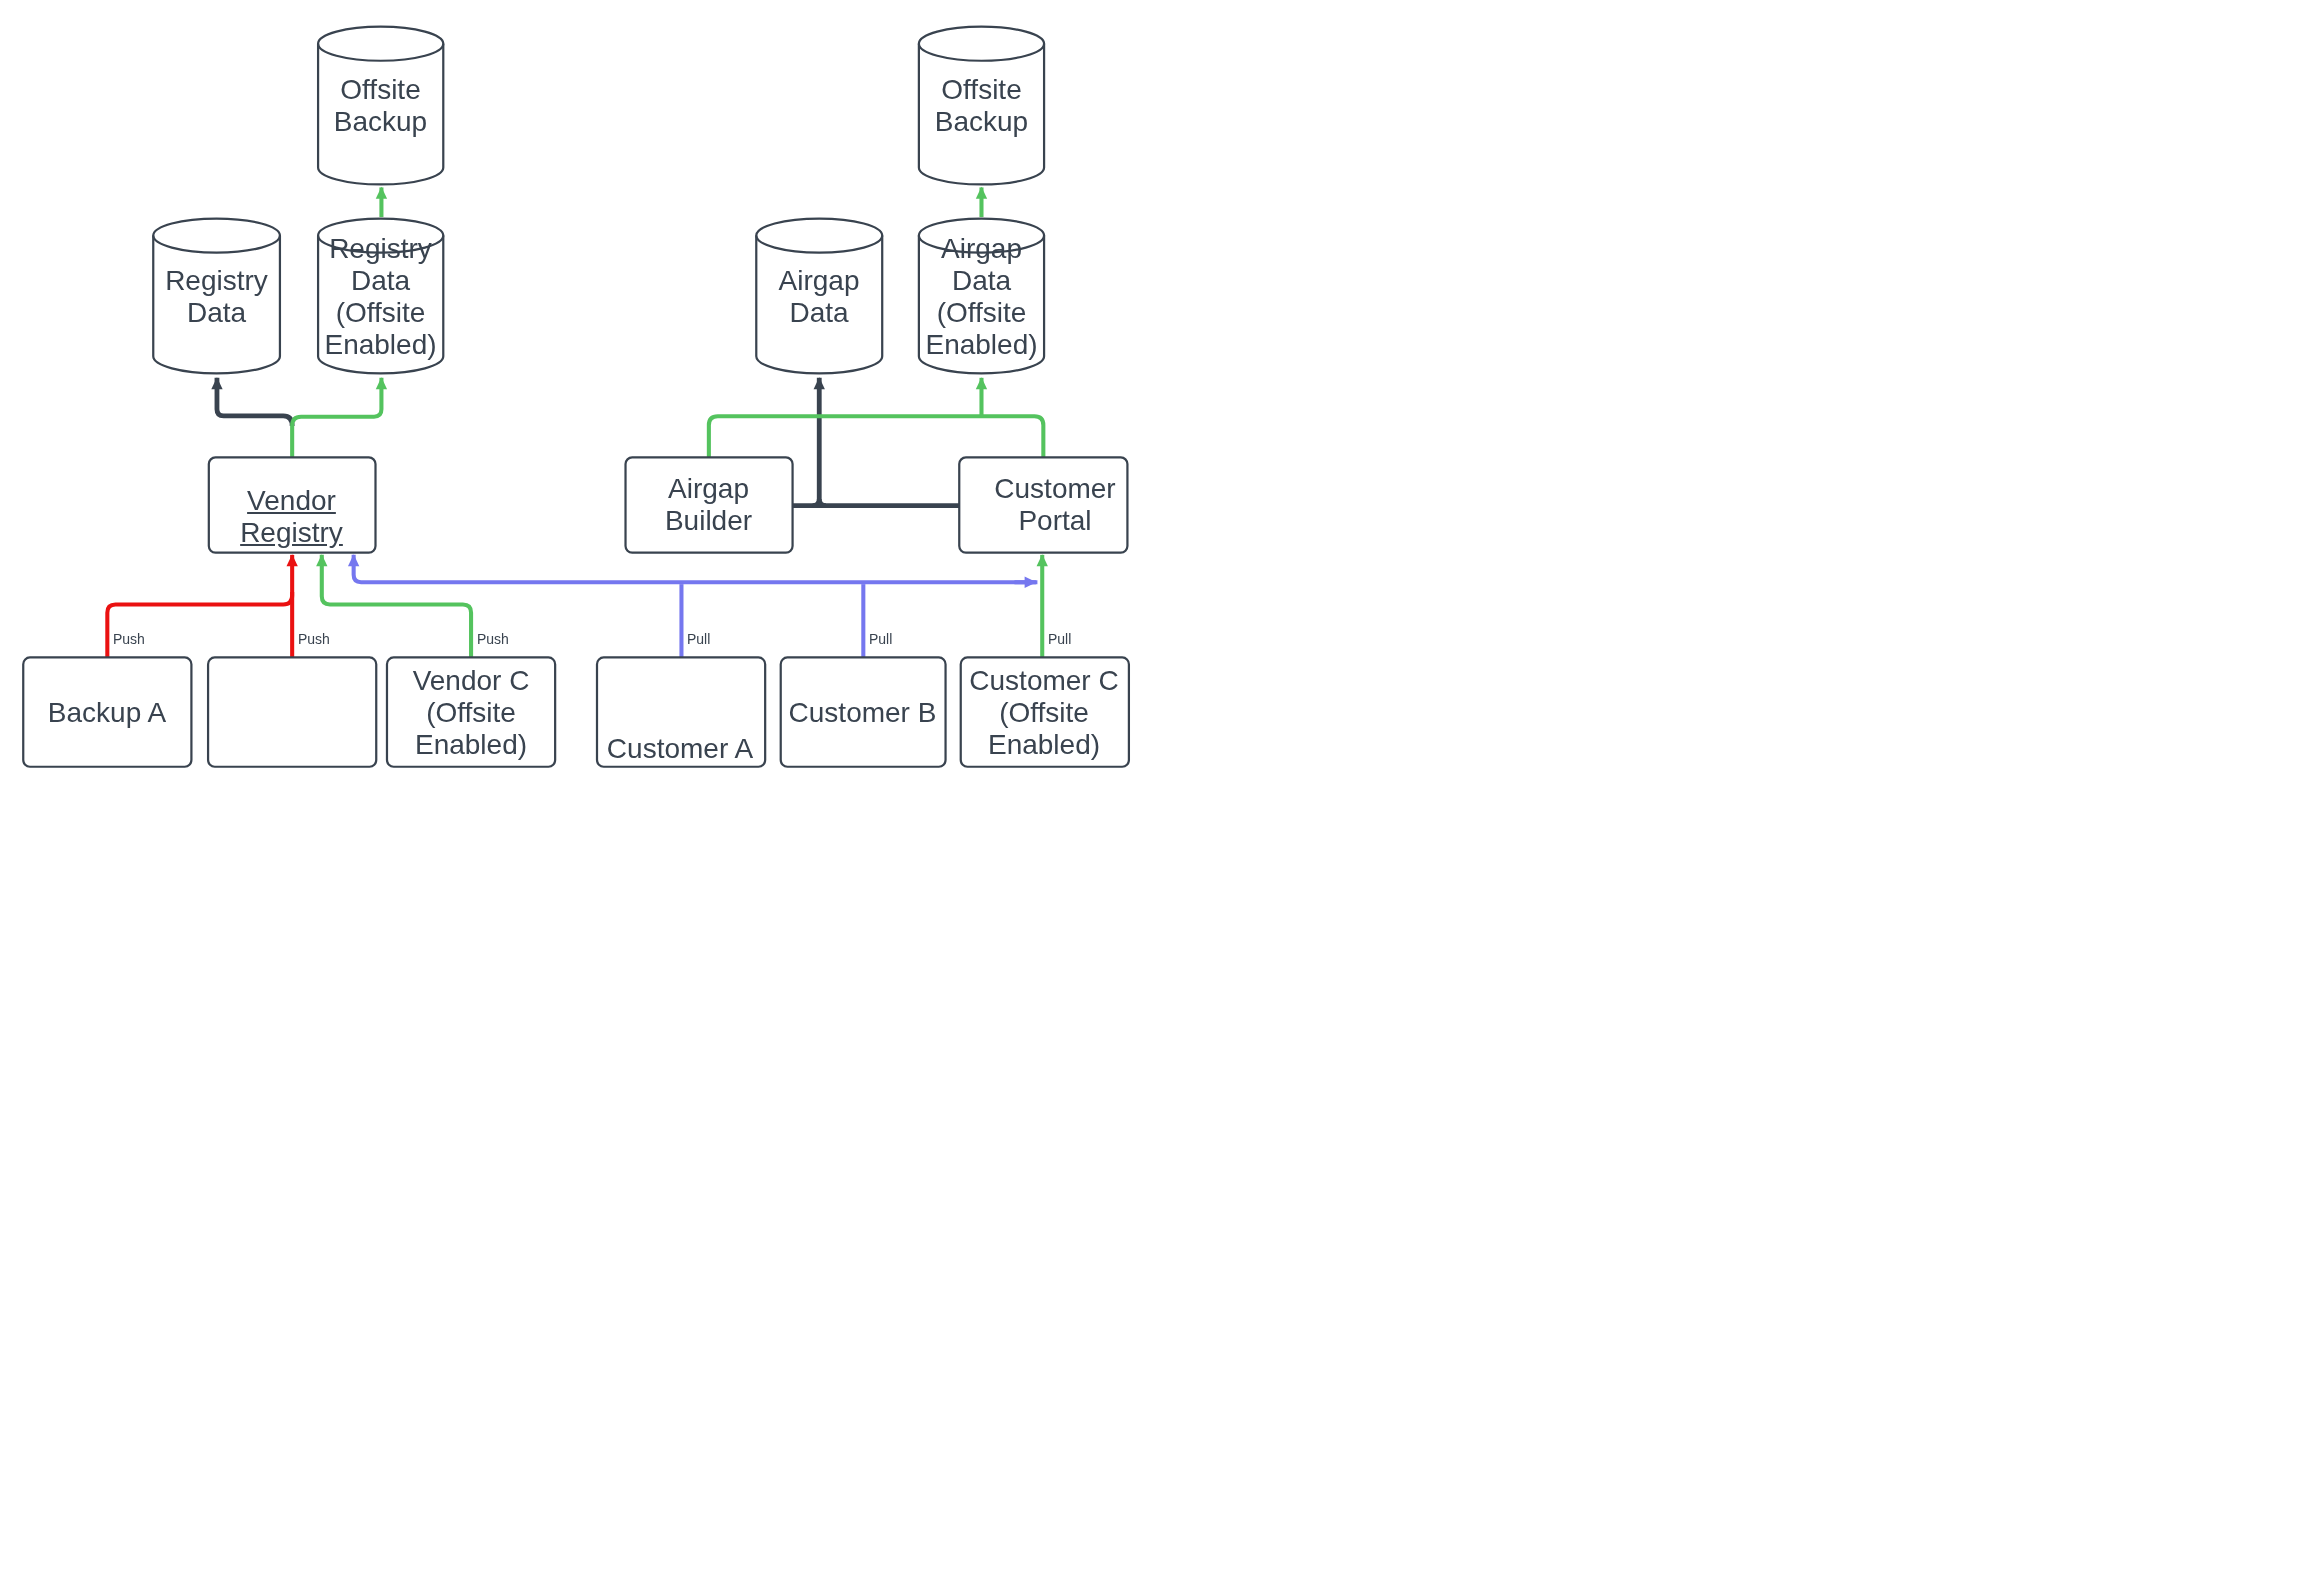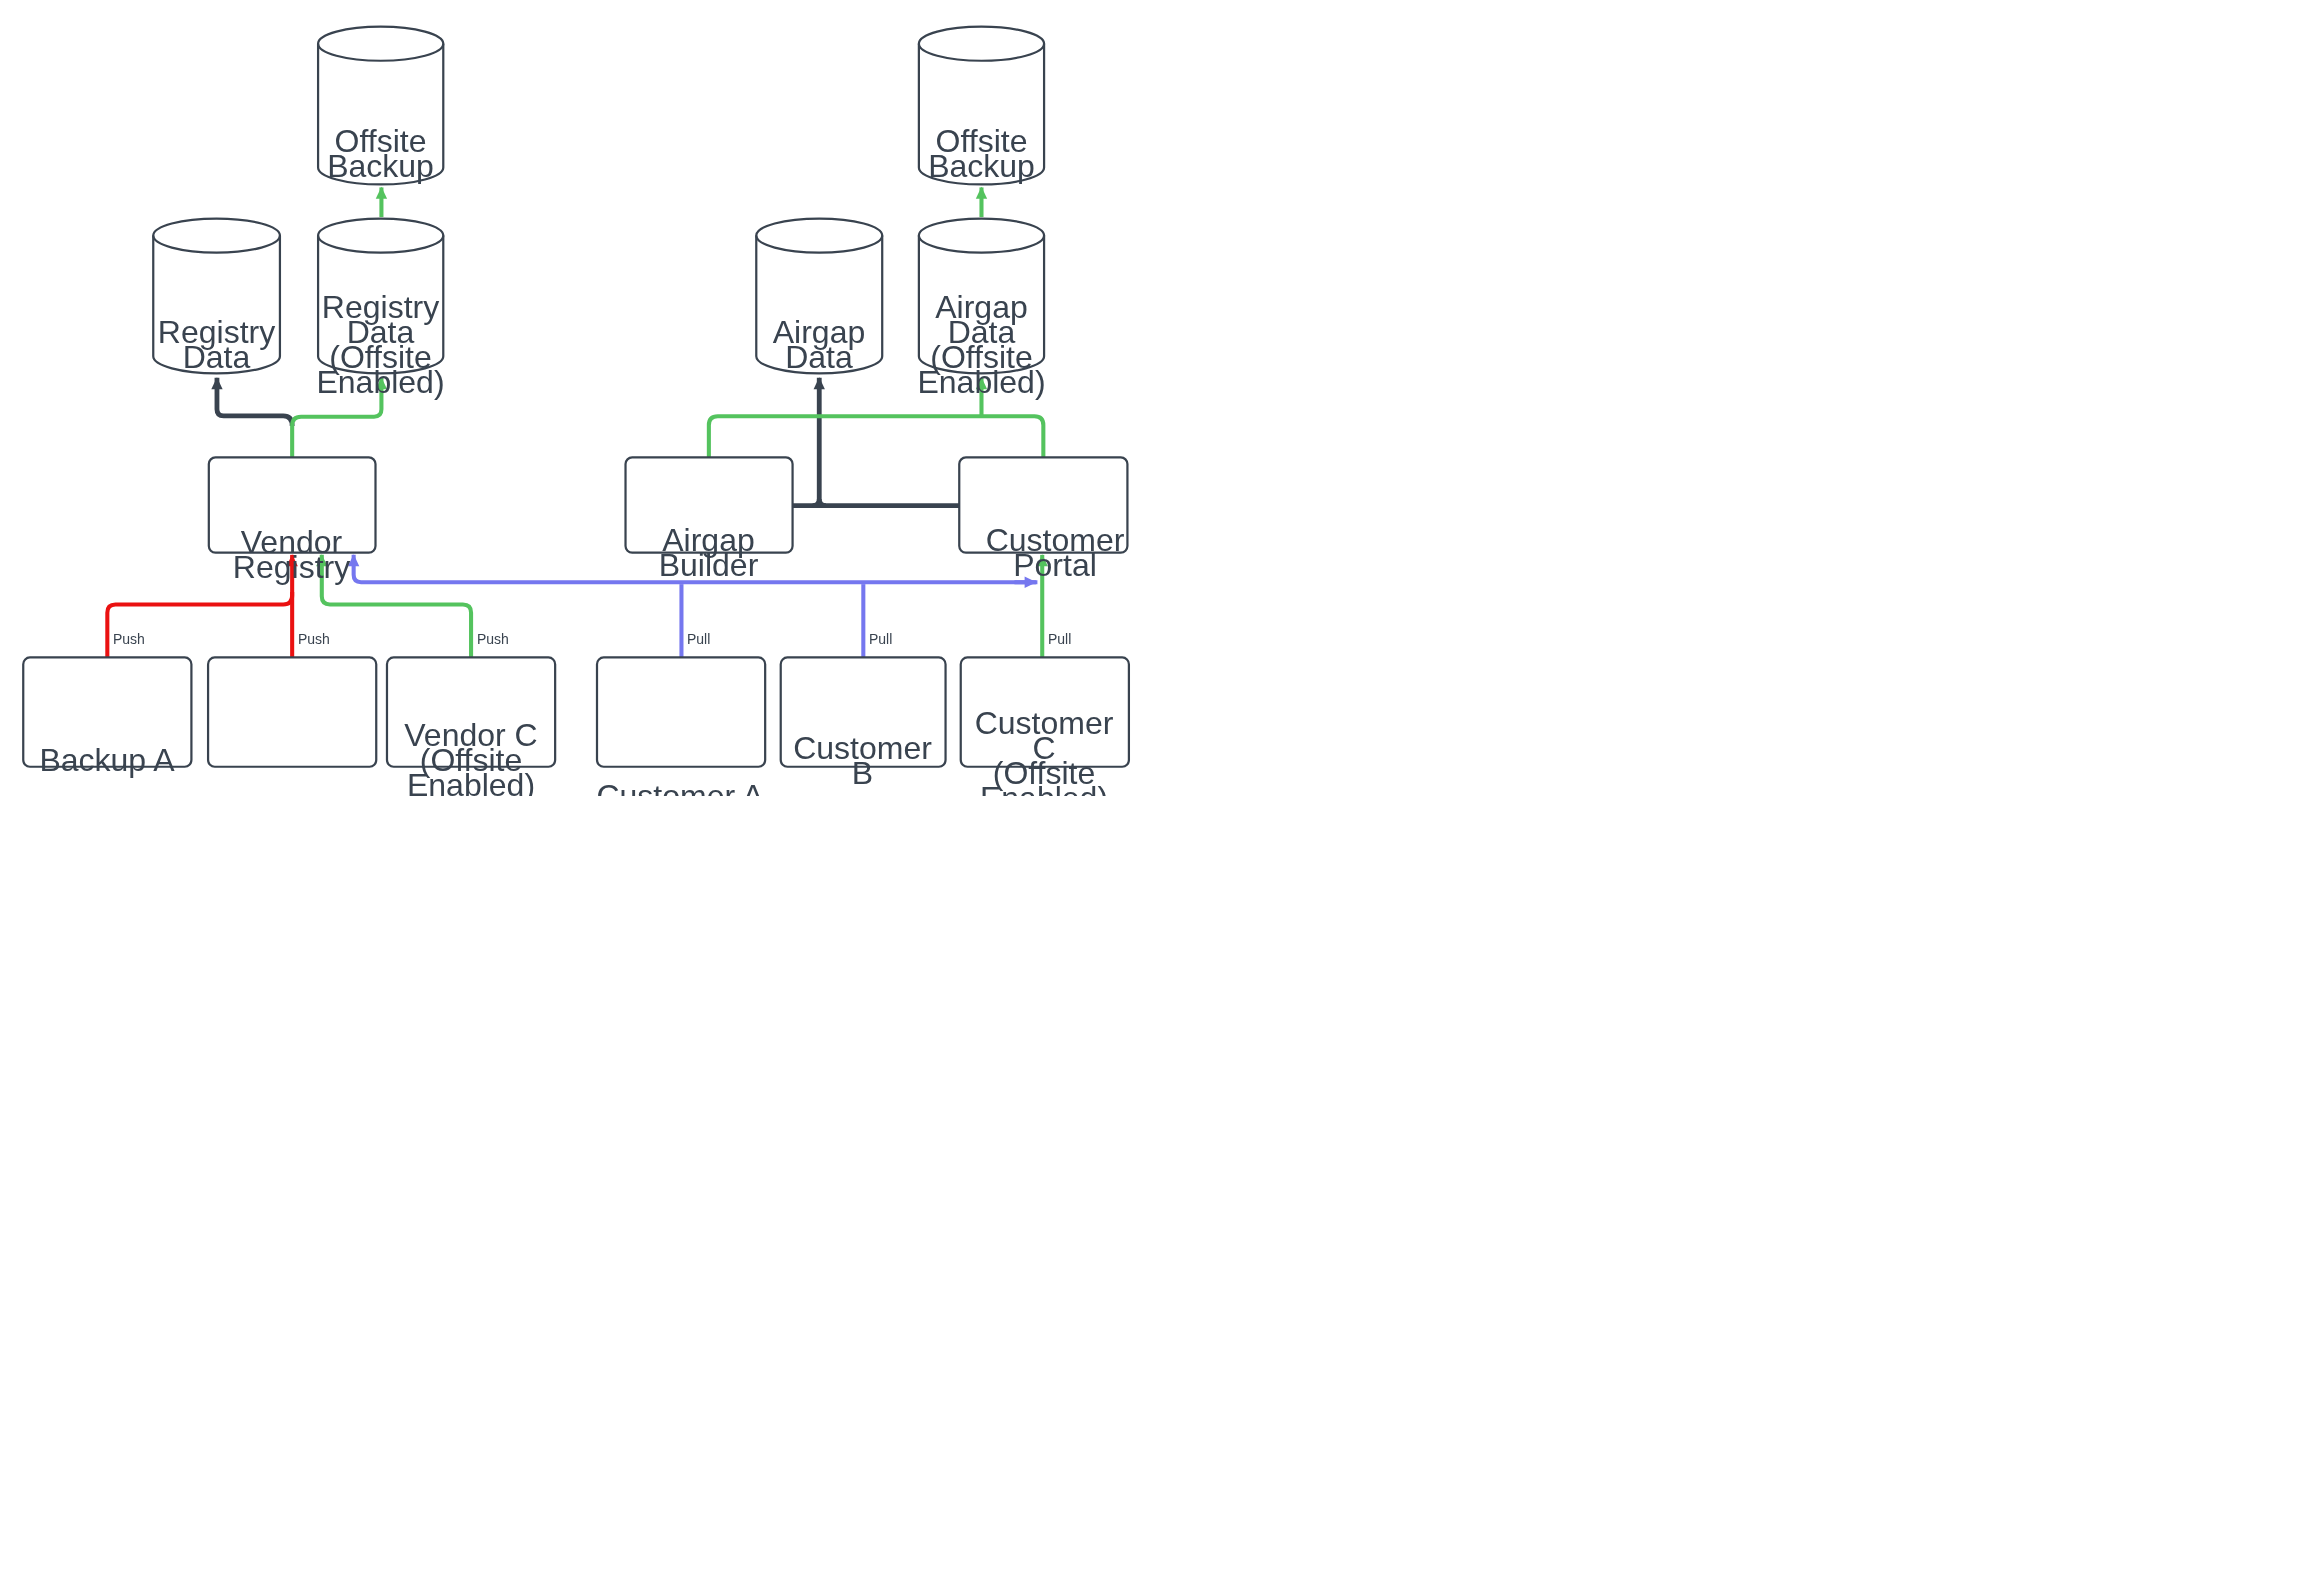--- a/index.html
+++ b/index.html
@@ -16,24 +16,23 @@
   .edge{fill:none;stroke-linejoin:round;}
   .edge-dark{stroke:var(--dark);stroke-width:13;}
   .edge-red{stroke:var(--red);stroke-width:11;}
   .edge-green{stroke:var(--green);stroke-width:11;}
   .edge-blue{stroke:var(--blue);stroke-width:11;}
   .node-label{
     position:absolute;
     display:flex;align-items:center;justify-content:center;
     text-align:center;
     color:var(--text);
-    font-size:32px;line-height:25px;
+    font-size:28px;line-height:32px;
     white-space:pre-line;
     pointer-events:none;
-    margin-top:48px;
   }
   .edge-label{
     position:absolute;
     color:var(--text);
     font-size:14px;line-height:25px;
     white-space:nowrap;
     pointer-events:none;
   }
 </style>
 </head>
@@ -115,21 +114,21 @@
 Data
 (Offsite
 Enabled)</div>
   <div class="node-label" style="left:756px;top:219px;width:126px;height:155px;">Airgap
 Data</div>
   <div class="node-label" style="left:919px;top:219px;width:125px;height:155px;">Airgap
 Data
 (Offsite
 Enabled)</div>
 
-  <div class="node-label" style="left:208px;top:457px;width:167px;height:100px;">Vendor
+  <div class="node-label" style="left:208px;top:467px;width:167px;height:100px;text-decoration:underline;">Vendor
 Registry</div>
   <div class="node-label" style="left:625px;top:457px;width:167px;height:96px;">Airgap
 Builder</div>
   <div class="node-label" style="left:959px;top:457px;width:192px;height:96px;">Customer
 Portal</div>
 
   <div class="node-label" style="left:23px;top:658px;width:168px;height:109px;">Backup A</div>
   <div class="node-label" style="left:387px;top:658px;width:168px;height:109px;">Vendor C
 (Offsite
 Enabled)</div>

